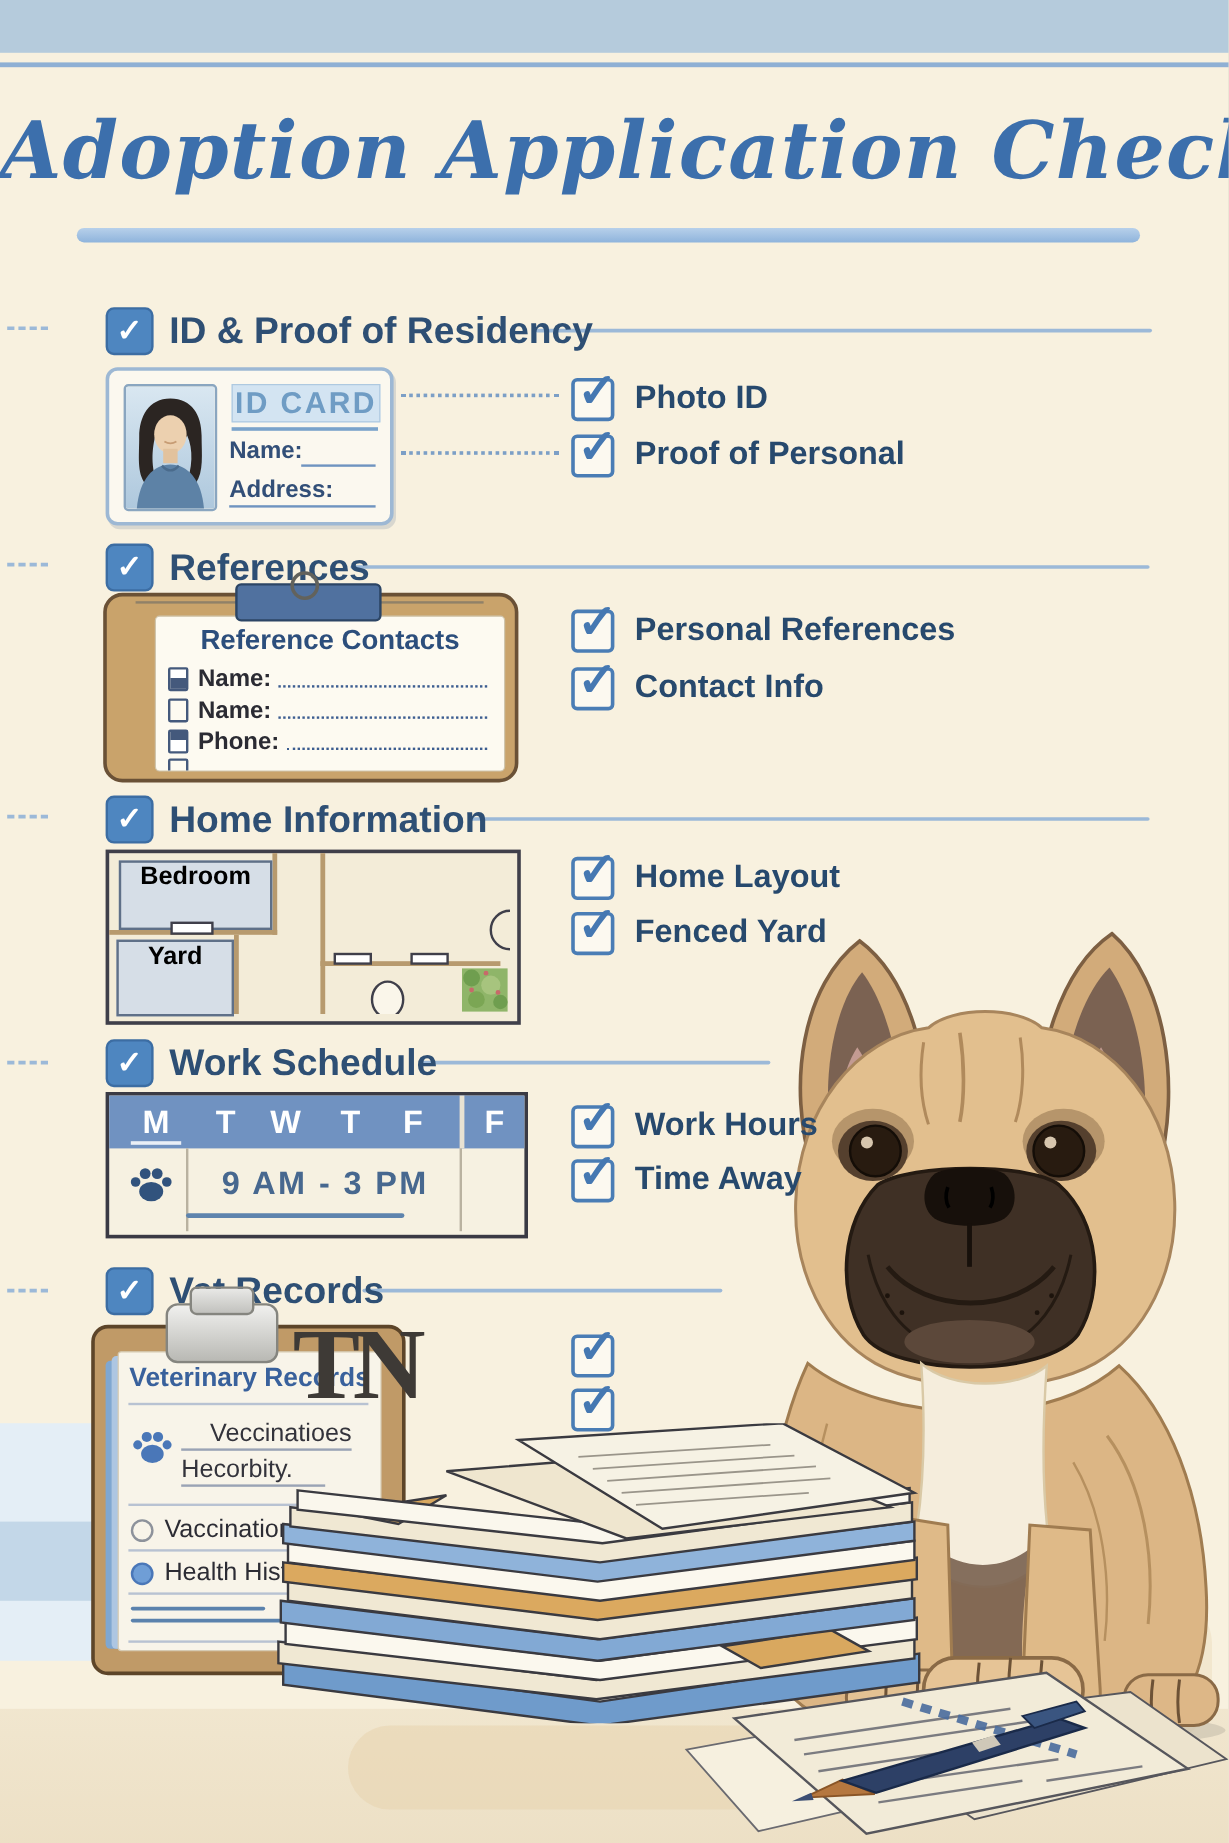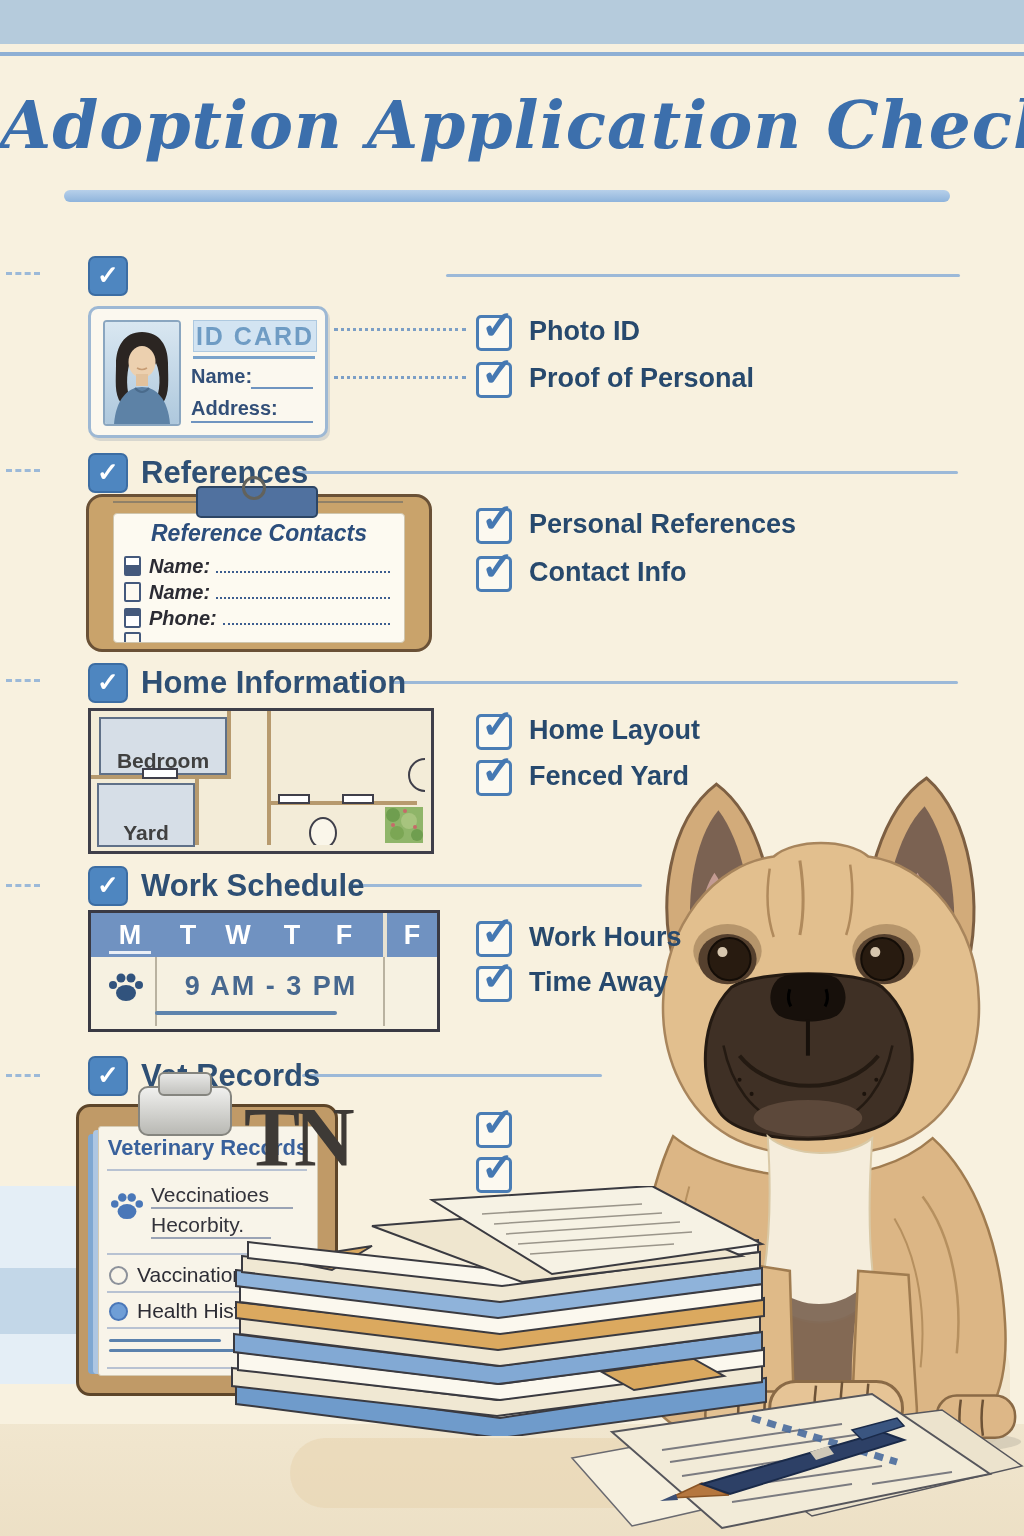--- a/index.html
+++ b/index.html
@@ -42,22 +42,22 @@
   .clip-paper{background:#fdfaf1;border:1px solid #cfc5ad;border-radius:4px;}
   .ref-title{text-align:center;font-weight:bold;font-size:23px;color:#2c4e7c;padding-top:6px;}
   .ref-row{position:absolute;left:10px;right:14px;display:flex;align-items:flex-end;}
   .ref-ico{width:13px;height:16px;border:2px solid #44597c;border-radius:2px;margin-right:8px;flex:0 0 auto;}
   .ref-label{font-weight:bold;font-size:20px;color:#2b2b33;line-height:20px;white-space:nowrap;}
   .ref-dots{flex:1;border-bottom:2px dotted #3c5d90;margin:0 0 3px 6px;}
   .binder-clip{left:196px;top:486px;width:118px;height:28px;background:#50719f;border:2px solid #2c4565;
     border-radius:5px;z-index:4;}
   
   .plan{left:88px;top:708px;width:340px;height:140px;background:#f3ecd8;border:3px solid #3f3f4a;z-index:3;}
-  .room{position:absolute;border:2px solid #5f7088;display:flex;align-items:flex-end;justify-content:center;
-    font-weight:bold;font-size:21px;color:#404040;text-align:center;}
+  .room{position:absolute;border:2px solid #5f7088;display:flex;align-items:flex-start;justify-content:center;
+    font-weight:bold;font-size:21px;color:#000000;text-align:center;}
   .wall{position:absolute;background:#b79a6e;}
   
   .calendar{left:88px;top:910px;width:346px;height:116px;background:#f6f1e1;border:3px solid #3a3a44;z-index:3;}
   .cal-head{position:absolute;left:0;top:0;width:346px;height:44px;background:#7092c1;}
   .cal-day{position:absolute;top:7px;width:34px;text-align:center;color:#fff;font-weight:bold;font-size:27px;}
   .cal-vline{position:absolute;width:2px;background:#b9b2a0;top:44px;height:69px;}
   .cal-hours{position:absolute;left:64px;top:58px;width:232px;text-align:center;font-weight:bold;
     font-size:27px;color:#47688f;letter-spacing:2px;white-space:nowrap;}
   .cal-rule{position:absolute;left:64px;top:98px;width:182px;height:4px;background:#5e84ad;border-radius:2px;}
   
@@ -102,20 +102,21 @@
   <div class="abs floor-wash"></div>
   <div class="abs floor-blob" style="left:290px;top:1438px;width:430px;height:70px;"></div>
   <div class="abs floor-blob" style="left:840px;top:1330px;width:170px;height:120px;opacity:.35;"></div>
 
   <div class="abs poster-title">Adoption Application Checklist</div>
   <div class="abs title-underline"></div>
 
   <div class="abs left-dash" style="left:6px;top:272px;"></div>
   <div class="abs sec-head" style="left:88px;top:256px;">
     <div class="sec-check">✓</div>
+    <div class="sec-title">ID &amp; Proof of Residency</div>
   </div>
   <div class="abs sec-line" style="left:446px;top:274px;width:514px;"></div>
 
   <div class="abs id-card">
     <div class="abs id-photo">
       <svg width="74" height="102" viewBox="0 0 74 102">
         <defs>
             <linearGradient id="sky" x1="0" y1="0" x2="0" y2="1">
           <stop offset="0" stop-color="#d9e7f1"></stop>
               <stop offset="1" stop-color="#aec8dd"></stop>
@@ -155,21 +156,21 @@
 
   <div class="abs left-dash" style="left:6px;top:469px;"></div>
   <div class="abs sec-head" style="left:88px;top:453px;">
     <div class="sec-check">✓</div>
     <div class="sec-title">References</div>
   </div>
   <div class="abs sec-line" style="left:292px;top:471px;width:666px;"></div>
 
   <div class="abs clipboard-board" style="left:86px;top:494px;width:340px;height:152px;">
     <div style="position:absolute;left:24px;top:4px;width:290px;height:2px;background:#6b6b66;opacity:.6;"></div>
-    <div class="clip-paper" style="position:absolute;left:24px;top:16px;width:290px;height:128px;overflow:hidden;font-style:italic;">
+    <div class="clip-paper" style="position:absolute;left:40px;top:16px;width:290px;height:128px;overflow:hidden;">
       <div class="ref-title">Reference Contacts</div>
       <div class="ref-row" style="top:42px;">
         <div class="ref-ico" style="background:linear-gradient(180deg,#fff 45%,#44597c 45%);"></div>
         <div class="ref-label">Name:</div>
         <div class="ref-dots"></div>
       </div>
       <div class="ref-row" style="top:68px;">
         <div class="ref-ico"></div>
         <div class="ref-label">Name:</div>
         <div class="ref-dots"></div>
@@ -308,21 +309,21 @@
   <div class="abs vet-paper">
     <div class="vet-title">Veterinary Records</div>
     <div class="vet-hr" style="top:42px;"></div>
     <svg class="abs" style="left:10px;top:62px;" width="36" height="32" viewBox="0 0 38 34">
       <ellipse cx="19" cy="24" rx="10" ry="8" fill="#4a77b8"></ellipse>
       <circle cx="6" cy="16" r="4" fill="#4a77b8"></circle>
         <circle cx="14" cy="9" r="4.5" fill="#4a77b8"></circle>
       <circle cx="24" cy="9" r="4.5" fill="#4a77b8"></circle>
         <circle cx="32" cy="16" r="4" fill="#4a77b8"></circle>
     </svg>
-    <div class="vet-line" style="left:52px;top:56px;width:142px;">Veccinatioes</div>
+    <div class="vet-line" style="left:52px;top:56px;width:142px;text-align:right;">Veccinatioes</div>
     <div class="vet-line" style="left:52px;top:86px;width:120px;">Hecorbity.</div>
     <div class="vet-hr" style="top:126px;"></div>
     <div class="vet-opt" style="left:10px;top:136px;">
       <div class="vet-radio"></div>
       <div class="vet-opt-label">Vaccinations</div>
     </div>
     <div class="vet-hr" style="top:164px;width:172px;"></div>
     <div class="vet-opt" style="left:10px;top:172px;">
       <div class="vet-radio" style="background:#6f9ed6;border-color:#4a77b8;"></div>
       <div class="vet-opt-label">Health History</div>

